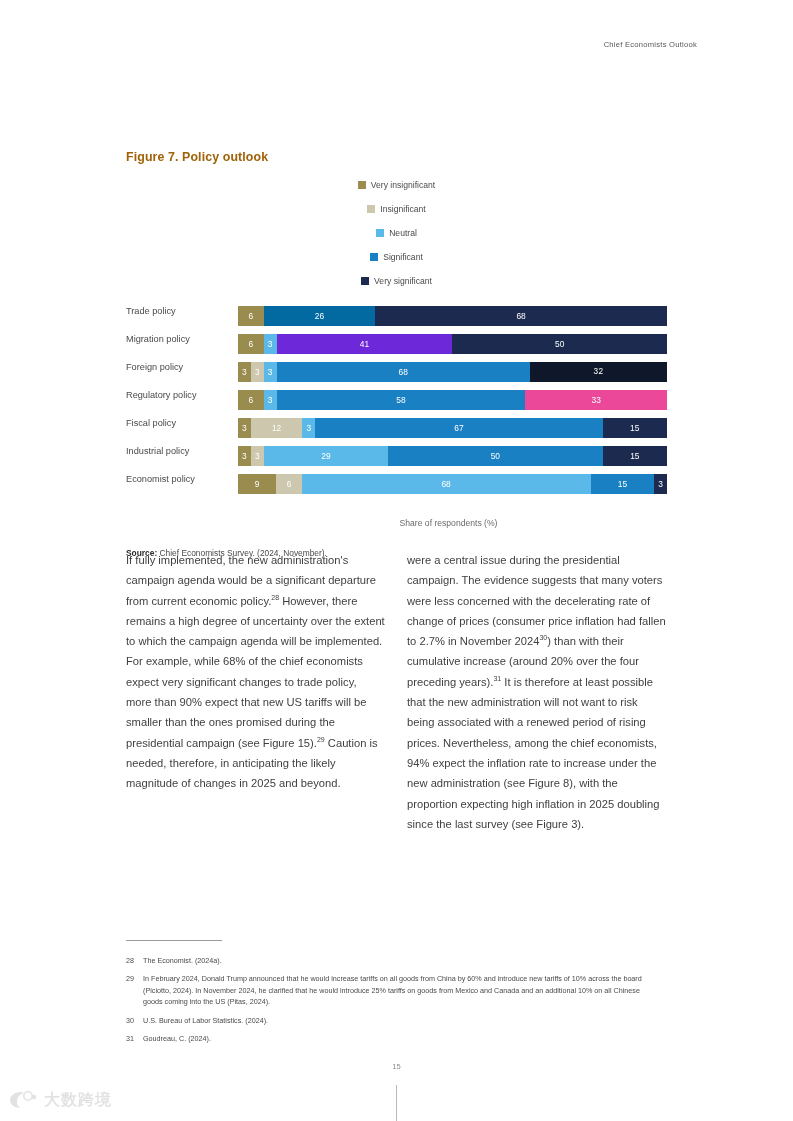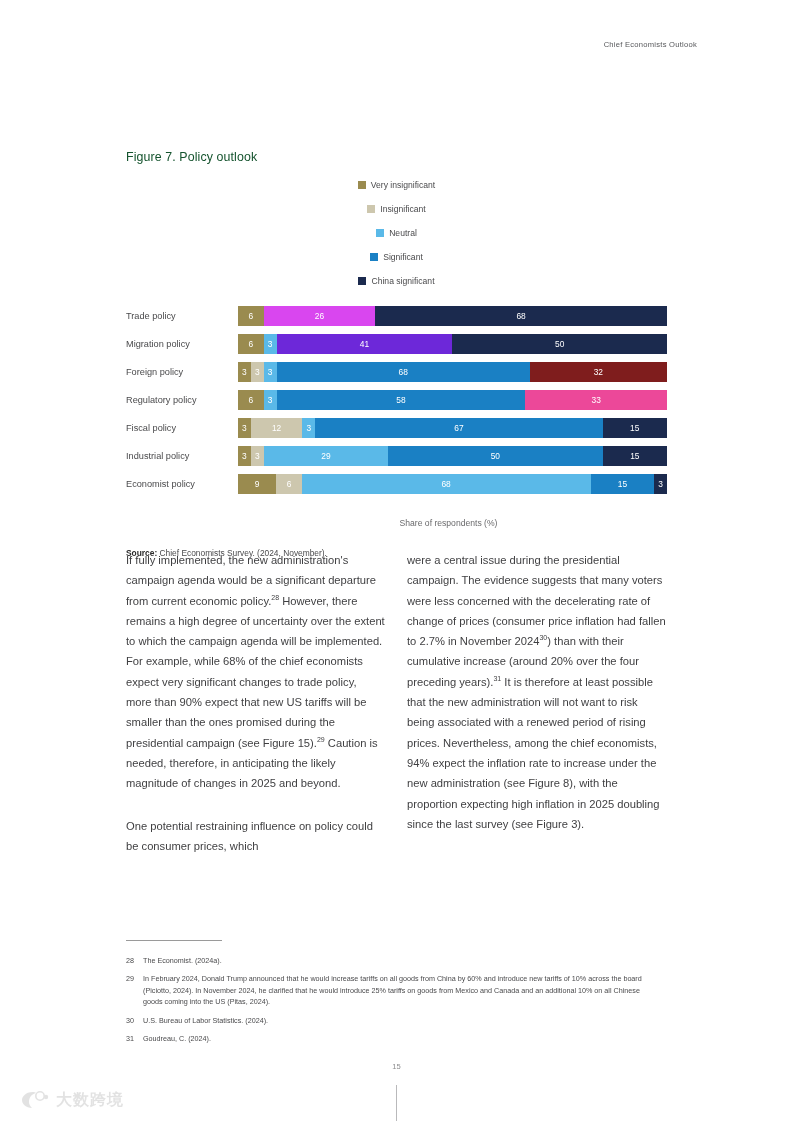--- a/index.html
+++ b/index.html
@@ -35,22 +35,22 @@
 
   
   .figure-block {
     position: absolute;
     left: 126px;
     top: 150px;
     width: 541px;
   }
   .figure-title {
     font-size: 12.4px;
-    font-weight: normal;
-    color: #14532d;
+    font-weight: bold;
+    color: #a16207;
     letter-spacing: 0.1px;
     margin: 0 0 16px 0;
   }
   .figure-question {
     font-size: 11.4px;
     line-height: 19px;
     color: #3f3f41;
     margin: 0 0 22px 0;
     max-width: 495px;
   }
@@ -77,21 +77,21 @@
     flex: 0 0 auto;
     display: block;
   }
 
   
   .chart {
     position: relative;
   }
   .chart-row {
     display: flex;
-    align-items: center;
+    align-items: flex-start;
     height: 20px;
     margin-bottom: 8px;
   }
   .chart-row:last-of-type { margin-bottom: 0; }
   .row-label {
     width: 104px;
     flex: 0 0 104px;
     font-size: 9.2px;
     color: #4a4a4c;
     padding-right: 8px;
@@ -199,21 +199,21 @@
     left: 396px;
     top: 1085px;
     width: 1px;
     height: 36px;
     background: #b9b9bb;
   }
 
   
   .watermark {
     position: absolute;
-    left: 20px;
+    left: 8px;
     bottom: 10px;
     display: flex;
     align-items: center;
     gap: 6px;
     opacity: 0.28;
   }
   .wm-mark {
     width: 30px;
     height: 22px;
     position: relative;
@@ -250,51 +250,51 @@
         <div class="legend-item">
           <span class="legend-swatch" style="background: rgb(90, 185, 232);"></span>
           <span>Neutral</span>
         </div>
         <div class="legend-item">
           <span class="legend-swatch" style="background: rgb(26, 128, 196);"></span>
           <span>Significant</span>
         </div>
         <div class="legend-item">
           <span class="legend-swatch" style="background: rgb(27, 42, 78);"></span>
-          <span>China significant</span>
+          <span>Very significant</span>
         </div>
       </div>
 
     <div class="chart">
       <div class="chart-rows">
           <div class="chart-row">
             <div class="row-label">Trade policy</div>
             <div class="row-bar">
               <div class="seg" style="flex: 0 0 6%; background: rgb(154, 139, 79);">6</div>
-              <div class="seg" style="flex: 0 0 26%; background: #d946ef;">26</div>
+              <div class="seg" style="flex: 0 0 26%; background: #0369a1;">26</div>
               <div class="seg" style="flex: 0 0 68%; background: rgb(27, 42, 78);">68</div>
             </div>
           </div>
           <div class="chart-row">
             <div class="row-label">Migration policy</div>
             <div class="row-bar">
               <div class="seg" style="flex: 0 0 6%; background: rgb(154, 139, 79);">6</div>
               <div class="seg" style="flex: 0 0 3%; background: rgb(90, 185, 232);">3</div>
               <div class="seg" style="flex: 0 0 41%; background: #6d28d9;">41</div>
               <div class="seg" style="flex: 0 0 50%; background: rgb(27, 42, 78);">50</div>
             </div>
           </div>
           <div class="chart-row">
             <div class="row-label">Foreign policy</div>
             <div class="row-bar">
               <div class="seg" style="flex: 0 0 3%; background: rgb(154, 139, 79);">3</div>
               <div class="seg" style="flex: 0 0 3%; background: rgb(205, 199, 174);">3</div>
               <div class="seg" style="flex: 0 0 3%; background: rgb(90, 185, 232);">3</div>
               <div class="seg" style="flex: 0 0 59%; background: rgb(26, 128, 196);">68</div>
-              <div class="seg" style="flex: 0 0 32%; background: #7f1d1d;">32</div>
+              <div class="seg" style="flex: 0 0 32%; background: #0f172a; font-family: Liberation Mono, monospace;">32</div>
             </div>
           </div>
           <div class="chart-row">
             <div class="row-label">Regulatory policy</div>
             <div class="row-bar">
               <div class="seg" style="flex: 0 0 6%; background: rgb(154, 139, 79);">6</div>
               <div class="seg" style="flex: 0 0 3%; background: rgb(90, 185, 232);">3</div>
               <div class="seg" style="flex: 0 0 58%; background: rgb(26, 128, 196);">58</div>
               <div class="seg" style="flex: 0 0 33%; background: #ec4899;">33</div>
             </div>
@@ -335,21 +335,20 @@
 
     <div class="source-line">
       <span class="src-label">Source:</span><span> Chief Economists Survey. (2024, November).</span>
     </div>
 
   </div>
 
   <div class="body-columns">
     <div class="col">
         <p>If fully implemented, the new administration's campaign agenda would be a significant departure from current economic policy.<sup>28</sup> However, there remains a high degree of uncertainty over the extent to which the campaign agenda will be implemented. For example, while 68% of the chief economists expect very significant changes to trade policy, more than 90% expect that new US tariffs will be smaller than the ones promised during the presidential campaign (see Figure 15).<sup>29</sup> Caution is needed, therefore, in anticipating the likely magnitude of changes in 2025 and beyond.</p>
-        <p>One potential restraining influence on policy could be consumer prices, which</p>
       </div>
     <div class="col">
         <p>were a central issue during the presidential campaign. The evidence suggests that many voters were less concerned with the decelerating rate of change of prices (consumer price inflation had fallen to 2.7% in November 2024<sup>30</sup>) than with their cumulative increase (around 20% over the four preceding years).<sup>31</sup> It is therefore at least possible that the new administration will not want to risk being associated with a renewed period of rising prices. Nevertheless, among the chief economists, 94% expect the inflation rate to increase under the new administration (see Figure 8), with the proportion expecting high inflation in 2025 doubling since the last survey (see Figure 3).</p>
       </div>
   </div>
 
   <div class="footnotes">
     <div class="footnote-rule"></div>
     <div class="footnote-list">
         <div class="footnote">

